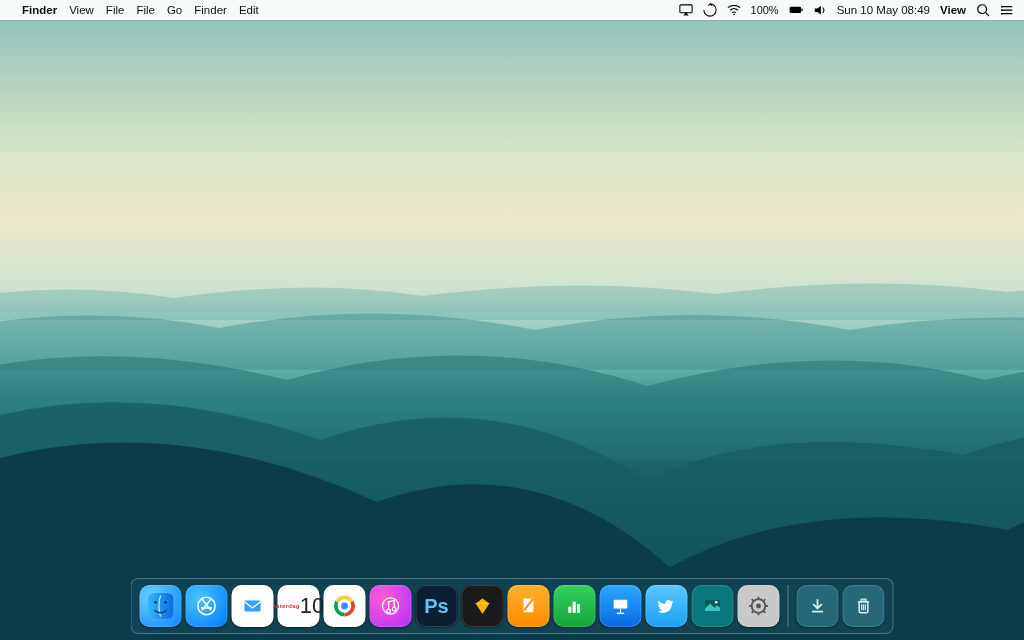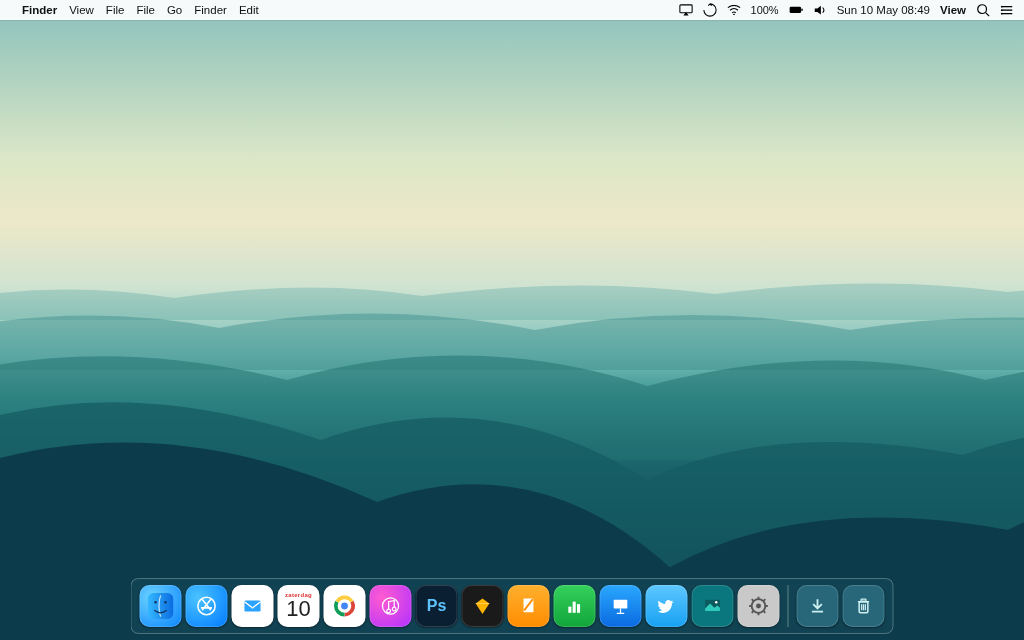--- a/index.html
+++ b/index.html
@@ -71,26 +71,26 @@
     font-family: -apple-system, Arial, sans-serif;
     color:#fff; font-weight:600;
     box-shadow: 0 1px 2px rgba(0,0,0,.4), inset 0 0 0 1px rgba(255,255,255,.15);
     position:relative;
   }
   .tile svg{ width:26px; height:26px; }
   
   .t-finder{ background: radial-gradient(circle at 30% 30%, #6cd3ff, #0a84ff); }
   .t-appstore{ background: radial-gradient(circle at 30% 30%, #4ac3ff, #007aff); }
   .t-mail{ background:#fff; }
-  .t-cal{ background:#fff; color:#222; flex-direction:column; }
+  .t-cal{ background:#fff; color:#222; flex-direction:row; }
   .t-cal .dow{ font-size:6px; color:#d33; letter-spacing:.3px; }
   .t-cal .dn{ font-size:22px; font-weight:300; line-height:1; }
   .t-chrome{ background:#fff; }
   .t-itunes{ background: radial-gradient(circle at 30% 30%, #ff5bd1, #b030ff); }
-  .t-ps{ background:#0b1f33; color:#5ec4ff; font-size:16px; }
+  .t-ps{ background:#0b1f33; color:#5ec4ff; font-size:20px; }
   .t-sketch{ background:#1a1a1a; }
   .t-pages{ background: linear-gradient(#ffb02e,#ff8c00); }
   .t-numbers{ background: linear-gradient(#34d15c,#12a53a); }
   .t-keynote{ background: linear-gradient(#2aa8ff,#0a6ae0); }
   .t-twitter{ background: linear-gradient(#5ec7ff,#17a1f2); }
   .t-photos{ background:#09777d; }
   .t-settings{ background:#c9c9c9; }
   .t-dl{ background: rgba(50,120,140,.7); }
   .t-trash{ background: rgba(50,120,140,.7); }
 </style>

